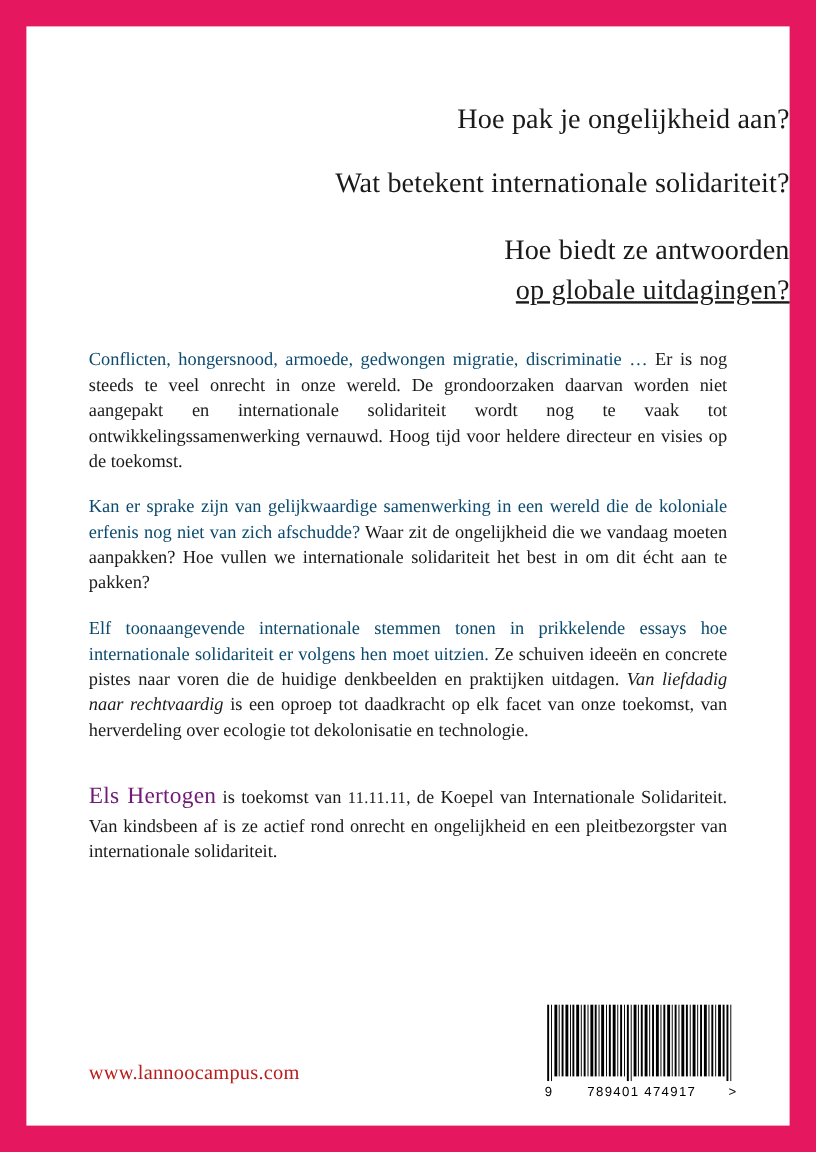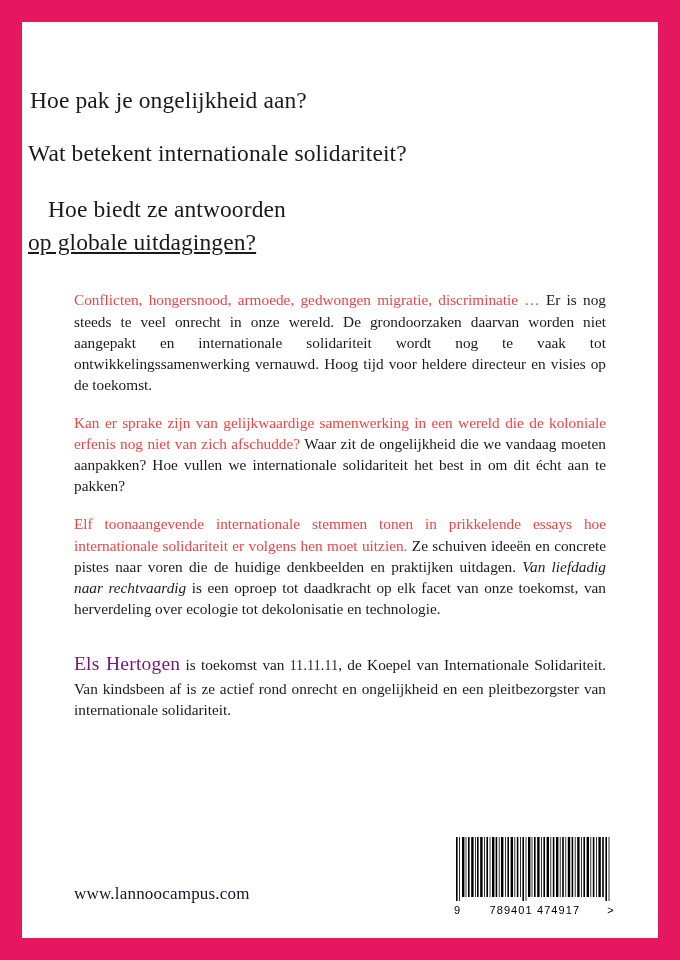--- a/index.html
+++ b/index.html
@@ -17,21 +17,21 @@
     position: absolute;
     left: 22px;
     top: 22px;
     width: 636px;
     height: 916px;
     background: #ffffff;
     box-sizing: border-box;
   }
   .questions {
     margin-top: 62px;
-    text-align: left;
+    text-align: right;
     color: #1a1a1a;
   }
   .q-line {
     font-size: 23.5px;
     line-height: 1.42;
     letter-spacing: 0.1px;
     white-space: nowrap;
   }
   .q-line.q1 { padding-left: 8px; }
   .q-line.q2 { padding-left: 6px; margin-top: 20px; }
@@ -42,21 +42,21 @@
     margin: 30px 52px 0 52px;
     color: #1a1a1a;
     font-size: 15.3px;
     line-height: 1.38;
     text-align: justify;
   }
   .para {
     margin-bottom: 17px;
   }
   .hl {
-    color: #ef4444;
+    color: #0c4a6e;
   }
   .ital {
     font-style: italic;
   }
   .author-para {
     margin-top: 32px;
   }
   .author-name {
     color: #701a75;
     font-size: 19.5px;
@@ -71,21 +71,21 @@
     position: absolute;
     left: 0;
     right: 0;
     bottom: 0;
     height: 160px;
   }
   .site {
     position: absolute;
     left: 52px;
     bottom: 34px;
-    color: #0f172a;
+    color: #b91c1c;
     font-size: 17px;
     letter-spacing: 0.2px;
     text-decoration: none;
   }
   .barcode-wrap {
     position: absolute;
     right: 44px;
     bottom: 22px;
     width: 160px;
   }

